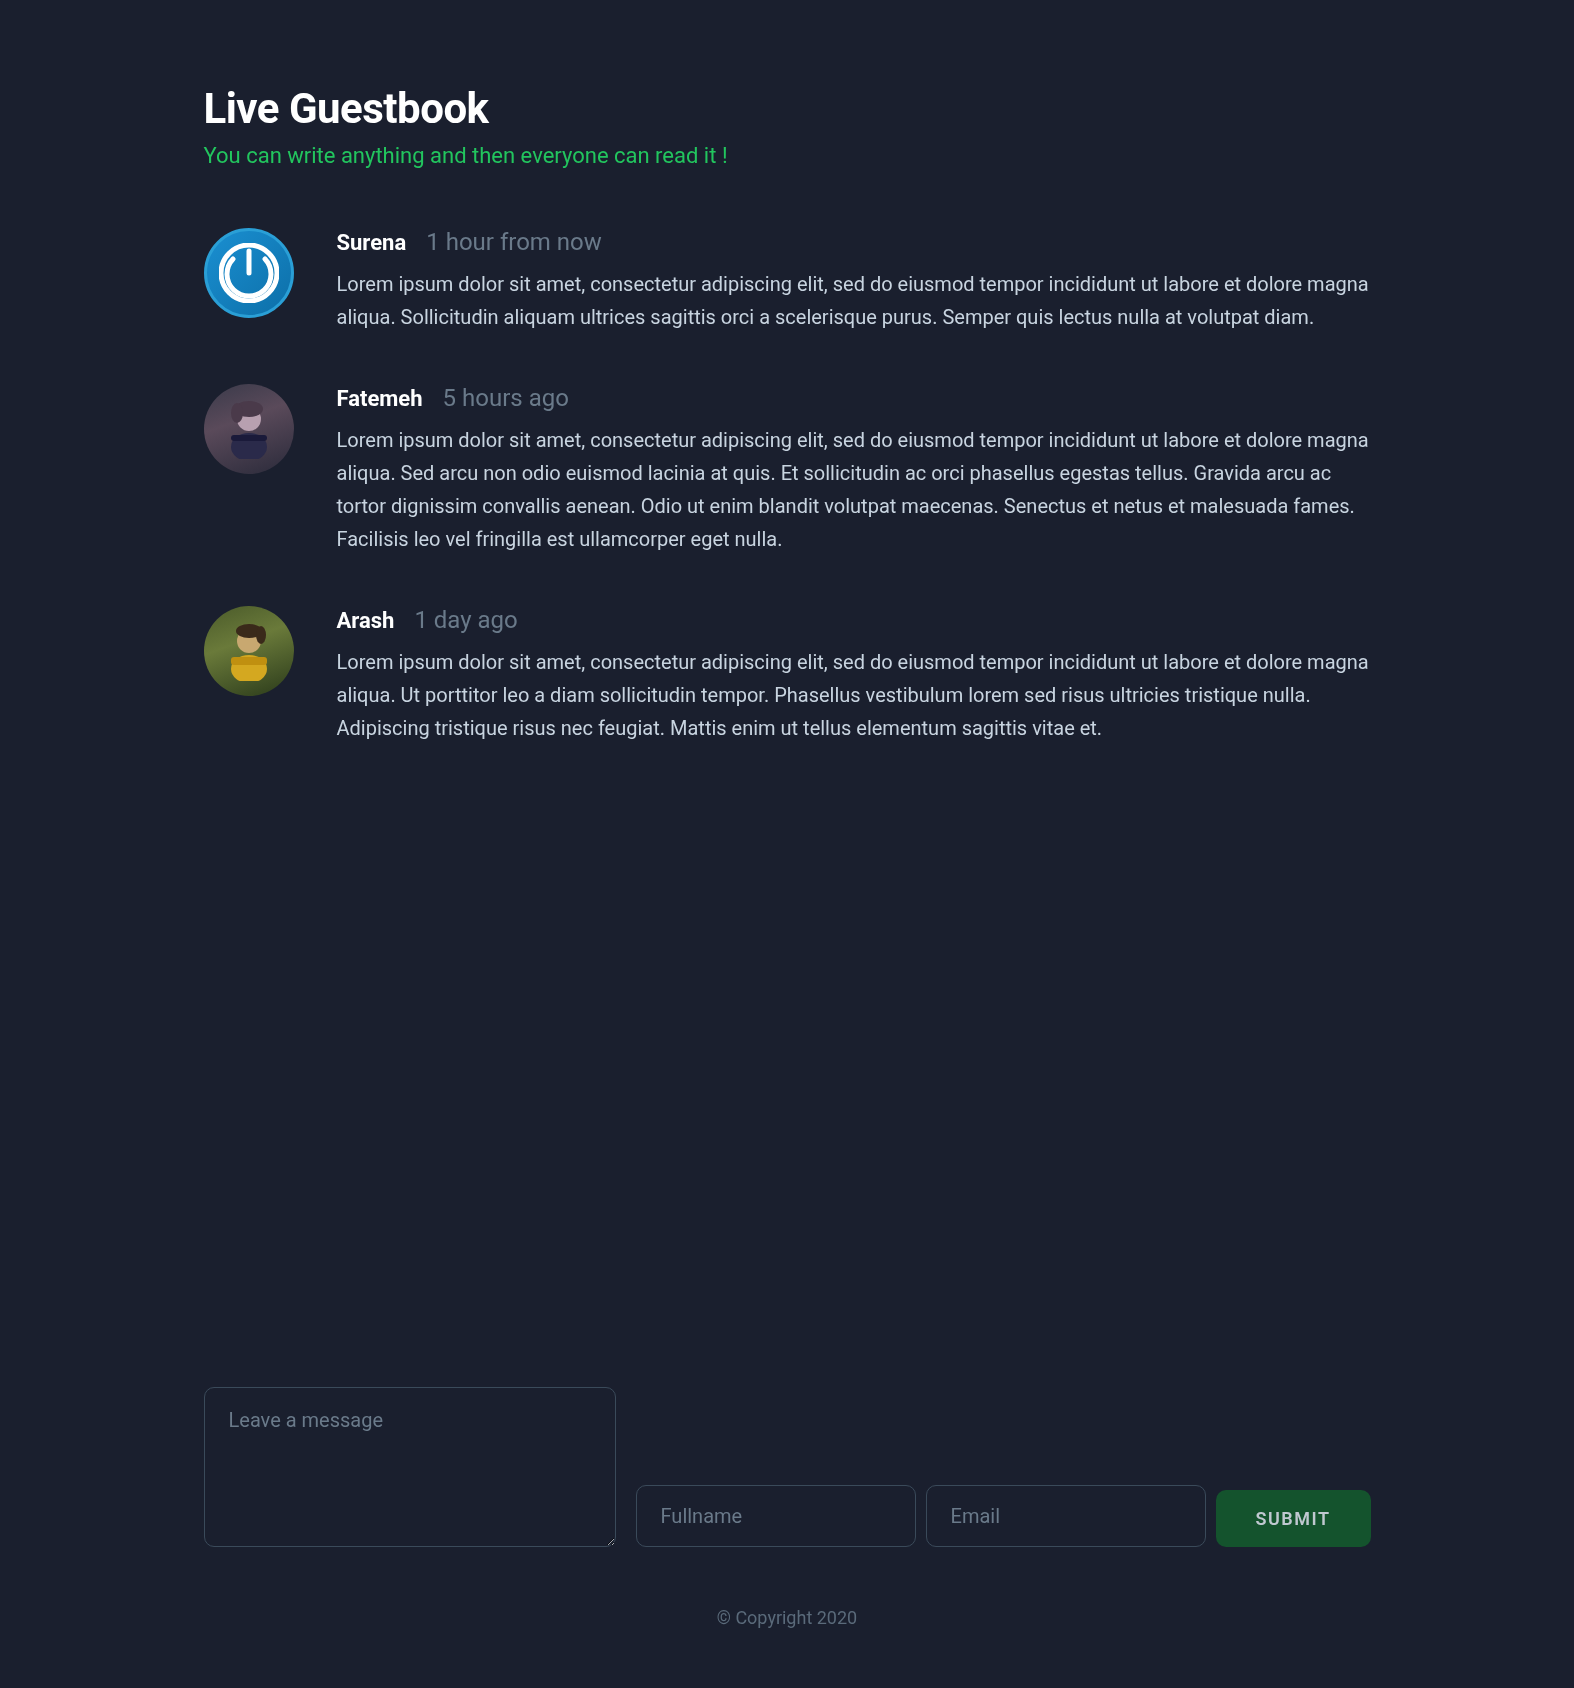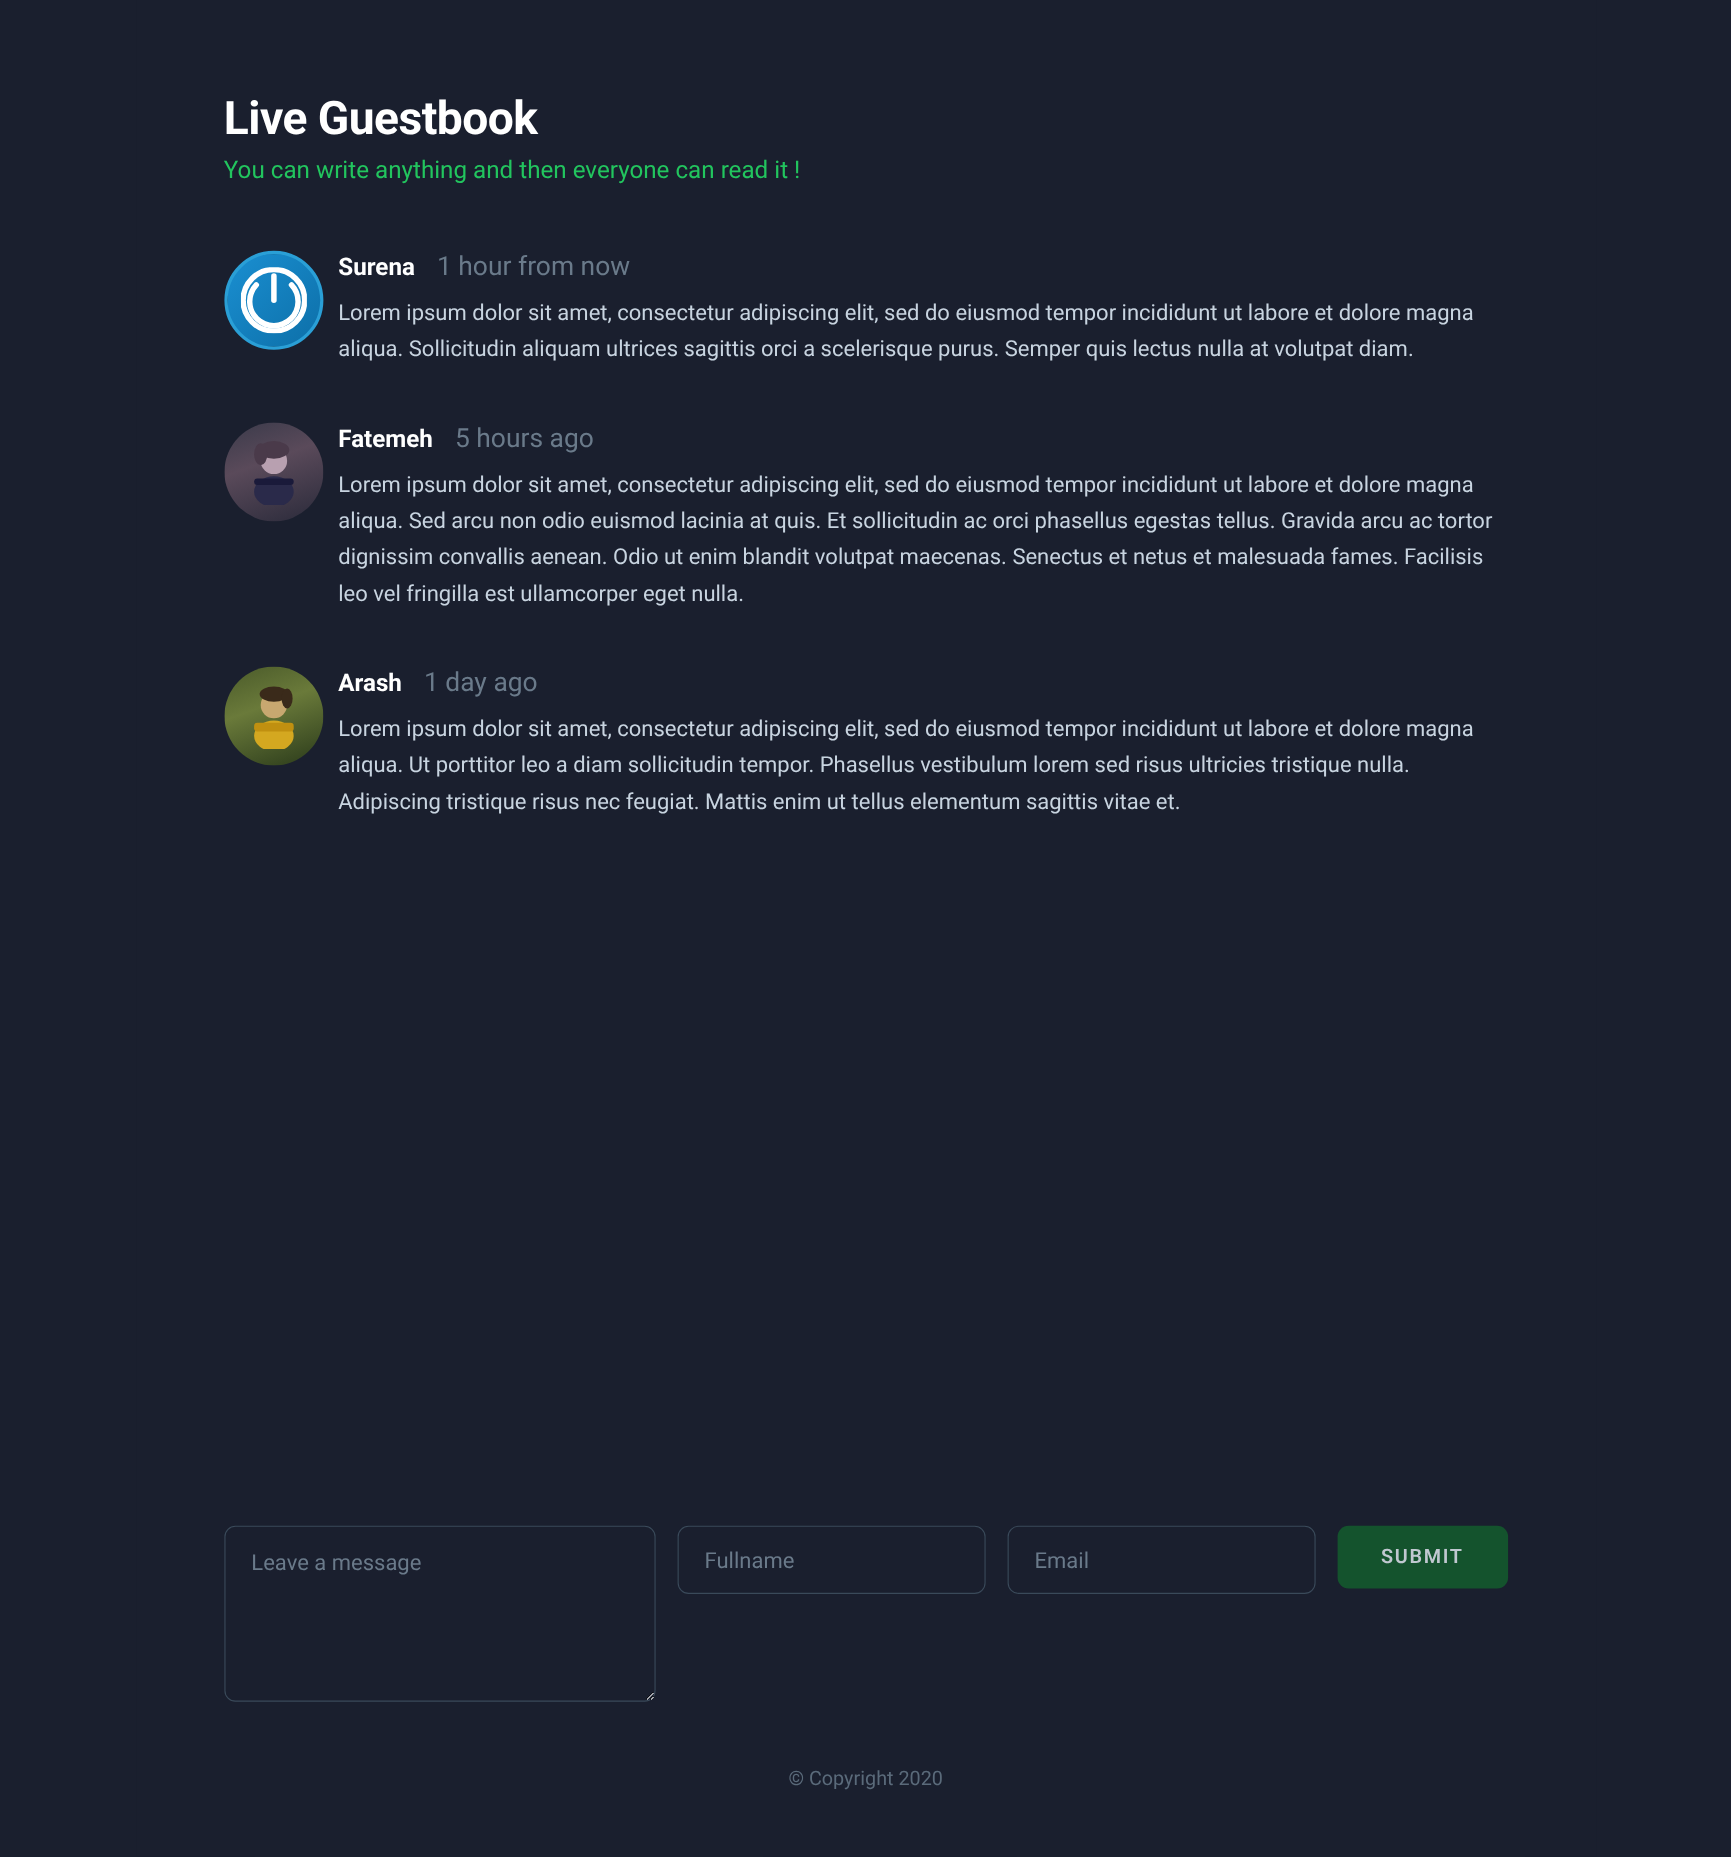--- a/index.html
+++ b/index.html
@@ -44,21 +44,21 @@
     .entries-container {
       display: flex;
       flex-direction: column;
       gap: 50px;
       margin-bottom: 60px;
       flex: 1;
     }
 
     .entry {
       display: flex;
-      gap: 14px;
+      gap: 43px;
       align-items: flex-start;
     }
 
     .avatar {
       width: 90px;
       height: 90px;
       border-radius: 50%;
       flex-shrink: 0;
       overflow: hidden;
       display: flex;
@@ -152,22 +152,22 @@
       outline: none;
       font-family: inherit;
     }
 
     .message-textarea::placeholder {
       color: #6a7a8a;
     }
 
     .form-row {
       display: flex;
-      gap: 20px;
-      align-items: flex-start;
+      gap: 10px;
+      align-items: flex-end;
     }
 
     .form-input {
       background: transparent;
       border: 1.5px solid #3a4a5a;
       border-radius: 10px;
       padding: 18px 24px;
       color: #ffffff;
       font-size: 20px;
       outline: none;

